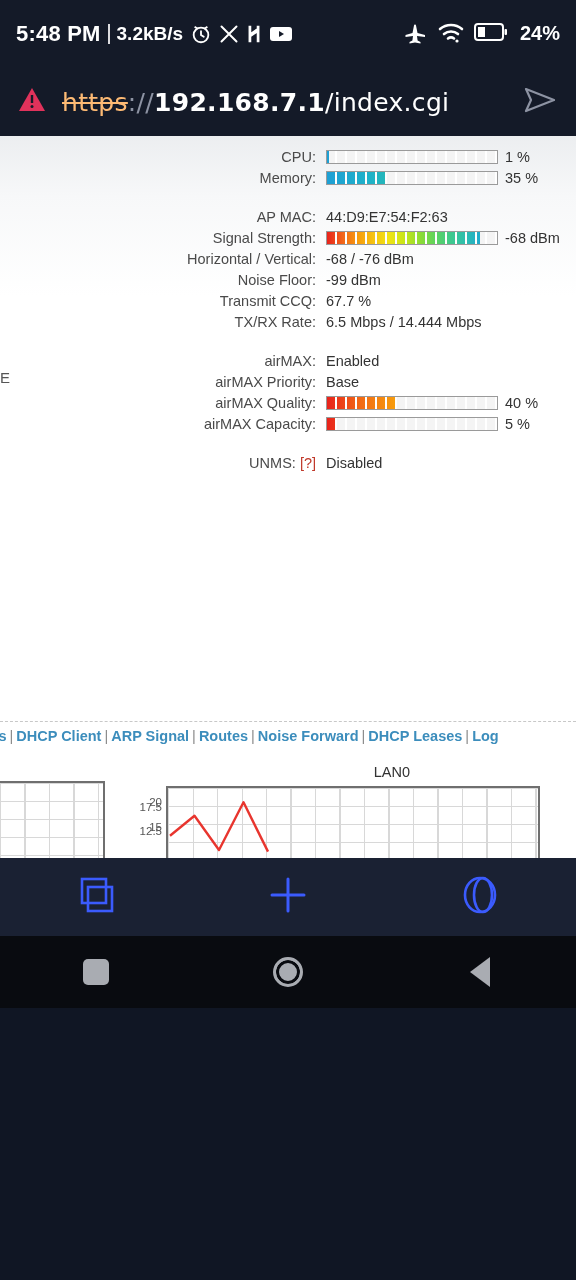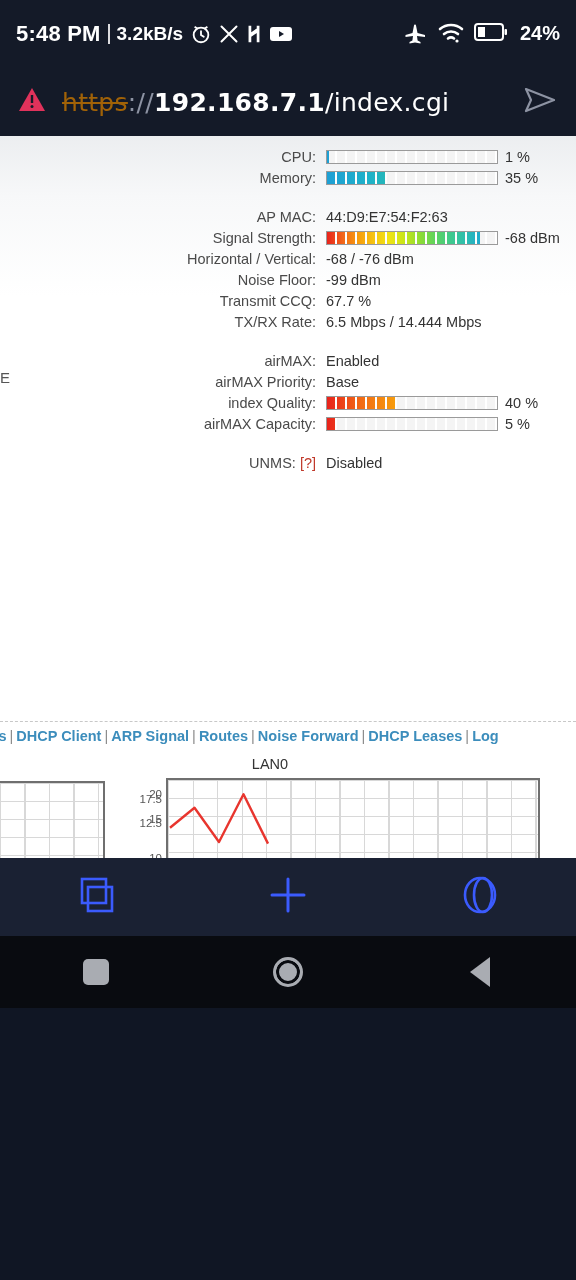--- a/index.html
+++ b/index.html
@@ -28,21 +28,21 @@
   .urlbar {
     height:68px; background:#141a28;
     display:flex; align-items:center; padding:0 18px; gap:16px;
   }
   .warn-tri { flex:0 0 auto; }
   .url-text {
     flex:1 1 auto; font-size:25px; color:#b9bfcc;
     font-family:"DejaVu Sans", sans-serif; white-space:nowrap;
     overflow:hidden; letter-spacing:.3px;
   }
-  .url-scheme { color:#a16207; text-decoration:line-through; text-decoration-thickness:2px; }
+  .url-scheme { color:#fdba74; text-decoration:line-through; text-decoration-thickness:2px; }
   .url-sep { color:#8d93a3; }
   .url-host { color:#ffffff; font-weight:bold; }
   .url-path { color:#ffffff; }
   .send-arrow { flex:0 0 auto; }
 
   
   .page {
     height:722px; width:576px; position:relative;
     background:linear-gradient(to bottom,#eceef0 0px,#f7f8f9 60px,#ffffff 160px,#ffffff 100%);
     overflow:hidden;
@@ -99,22 +99,22 @@
     width:205px; height:163px; border:2px solid #6f6f6f; background:#fff;
   }
   .grid-bg {
     position:absolute; inset:0;
     background-image:
       repeating-linear-gradient(to right, #d8d8d8 0 1px, transparent 1px 24.5px),
       repeating-linear-gradient(to bottom, #d8d8d8 0 1px, transparent 1px 18.1px);
   }
   .chart-main-wrap { position:absolute; left:130px; top:620px; width:420px; }
   .chart-title {
-    text-align:center; font-size:14.5px; color:#333; width:280px;
-    margin:0 0 6px 0; font-family:"Liberation Sans",sans-serif;
+    text-align:right; font-size:14.5px; color:#333; width:280px;
+    margin:8px 0 6px 0; font-family:"Liberation Sans",sans-serif;
   }
   .chart-body { display:flex; }
   .yaxis {
     width:36px; position:relative; height:163px;
     font-size:11.5px; color:#555; text-align:right;
   }
   .ytick { position:absolute; right:4px; transform:translateY(-50%); white-space:nowrap; }
   .plot {
     position:relative; width:374px; height:163px;
     border:2px solid #6f6f6f; background:#ffffff;
@@ -292,21 +292,21 @@
 
     <div class="row">
       <div class="lbl">airMAX:</div>
       <div class="val">Enabled</div>
     </div>
     <div class="row">
       <div class="lbl">airMAX Priority:</div>
       <div class="val">Base</div>
     </div>
     <div class="row">
-      <div class="lbl">index Quality:</div>
+      <div class="lbl">airMAX Quality:</div>
       <div class="val bar-wrap">
         <div class="bar bar-big">
           <div class="fill" id="aq-fill" style="width: 40%; background: linear-gradient(to right, rgb(232, 35, 28), rgb(242, 106, 20), rgb(247, 156, 13), rgb(246, 197, 17), rgb(242, 227, 20), rgb(217, 232, 26)) 0% 0% / 250% 100% no-repeat;"></div>
             <div class="segmask"></div>
         </div>
         <span class="bar-val">40 %</span>
       </div>
     </div>
     <div class="row">
       <div class="lbl">airMAX Capacity:</div>

